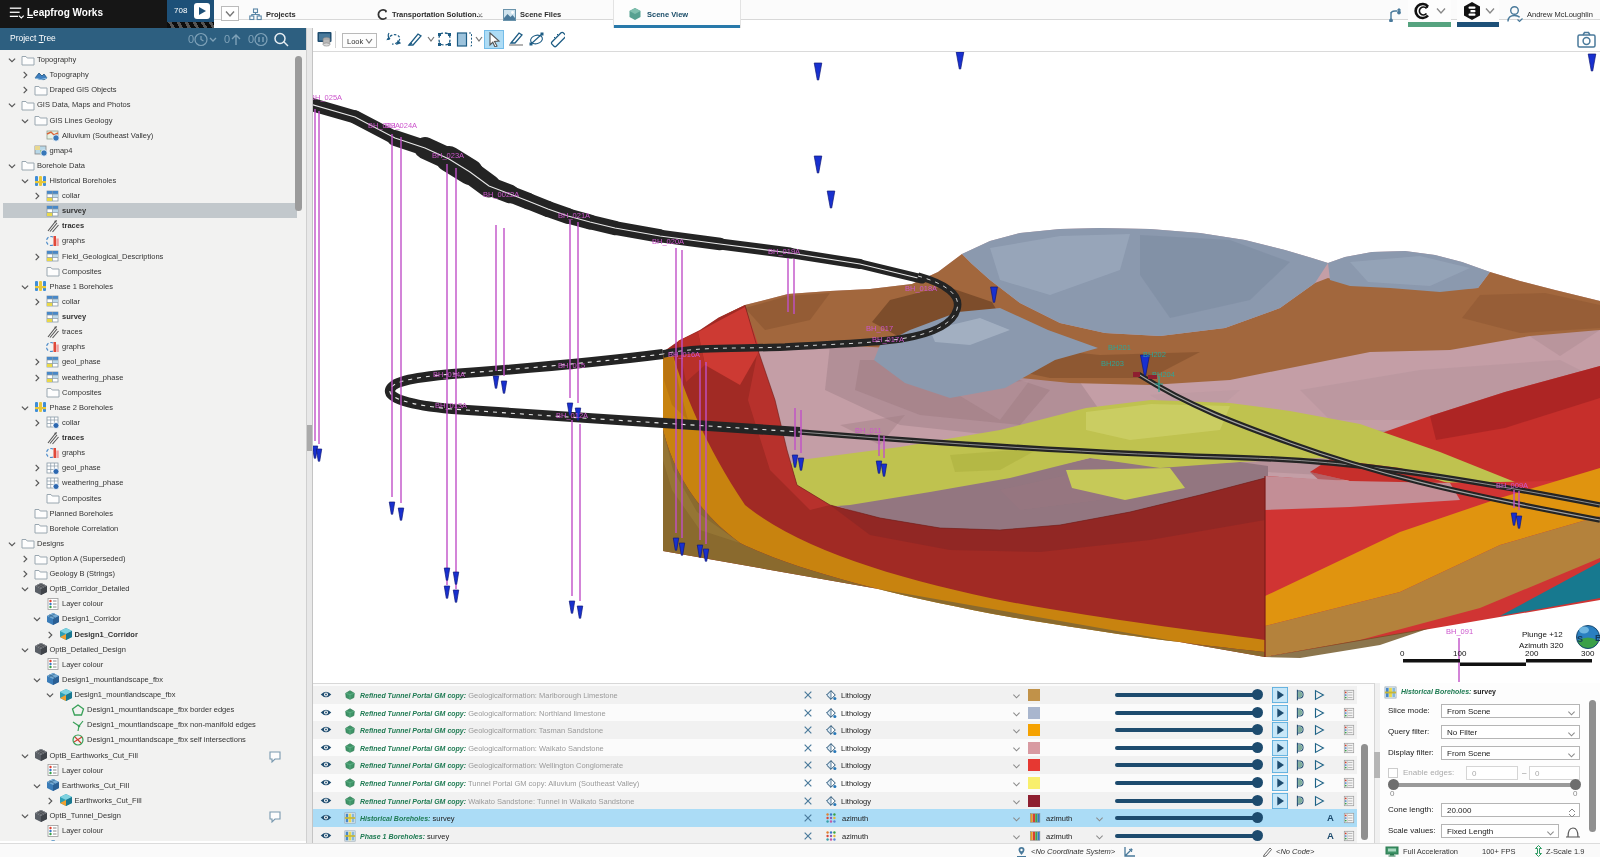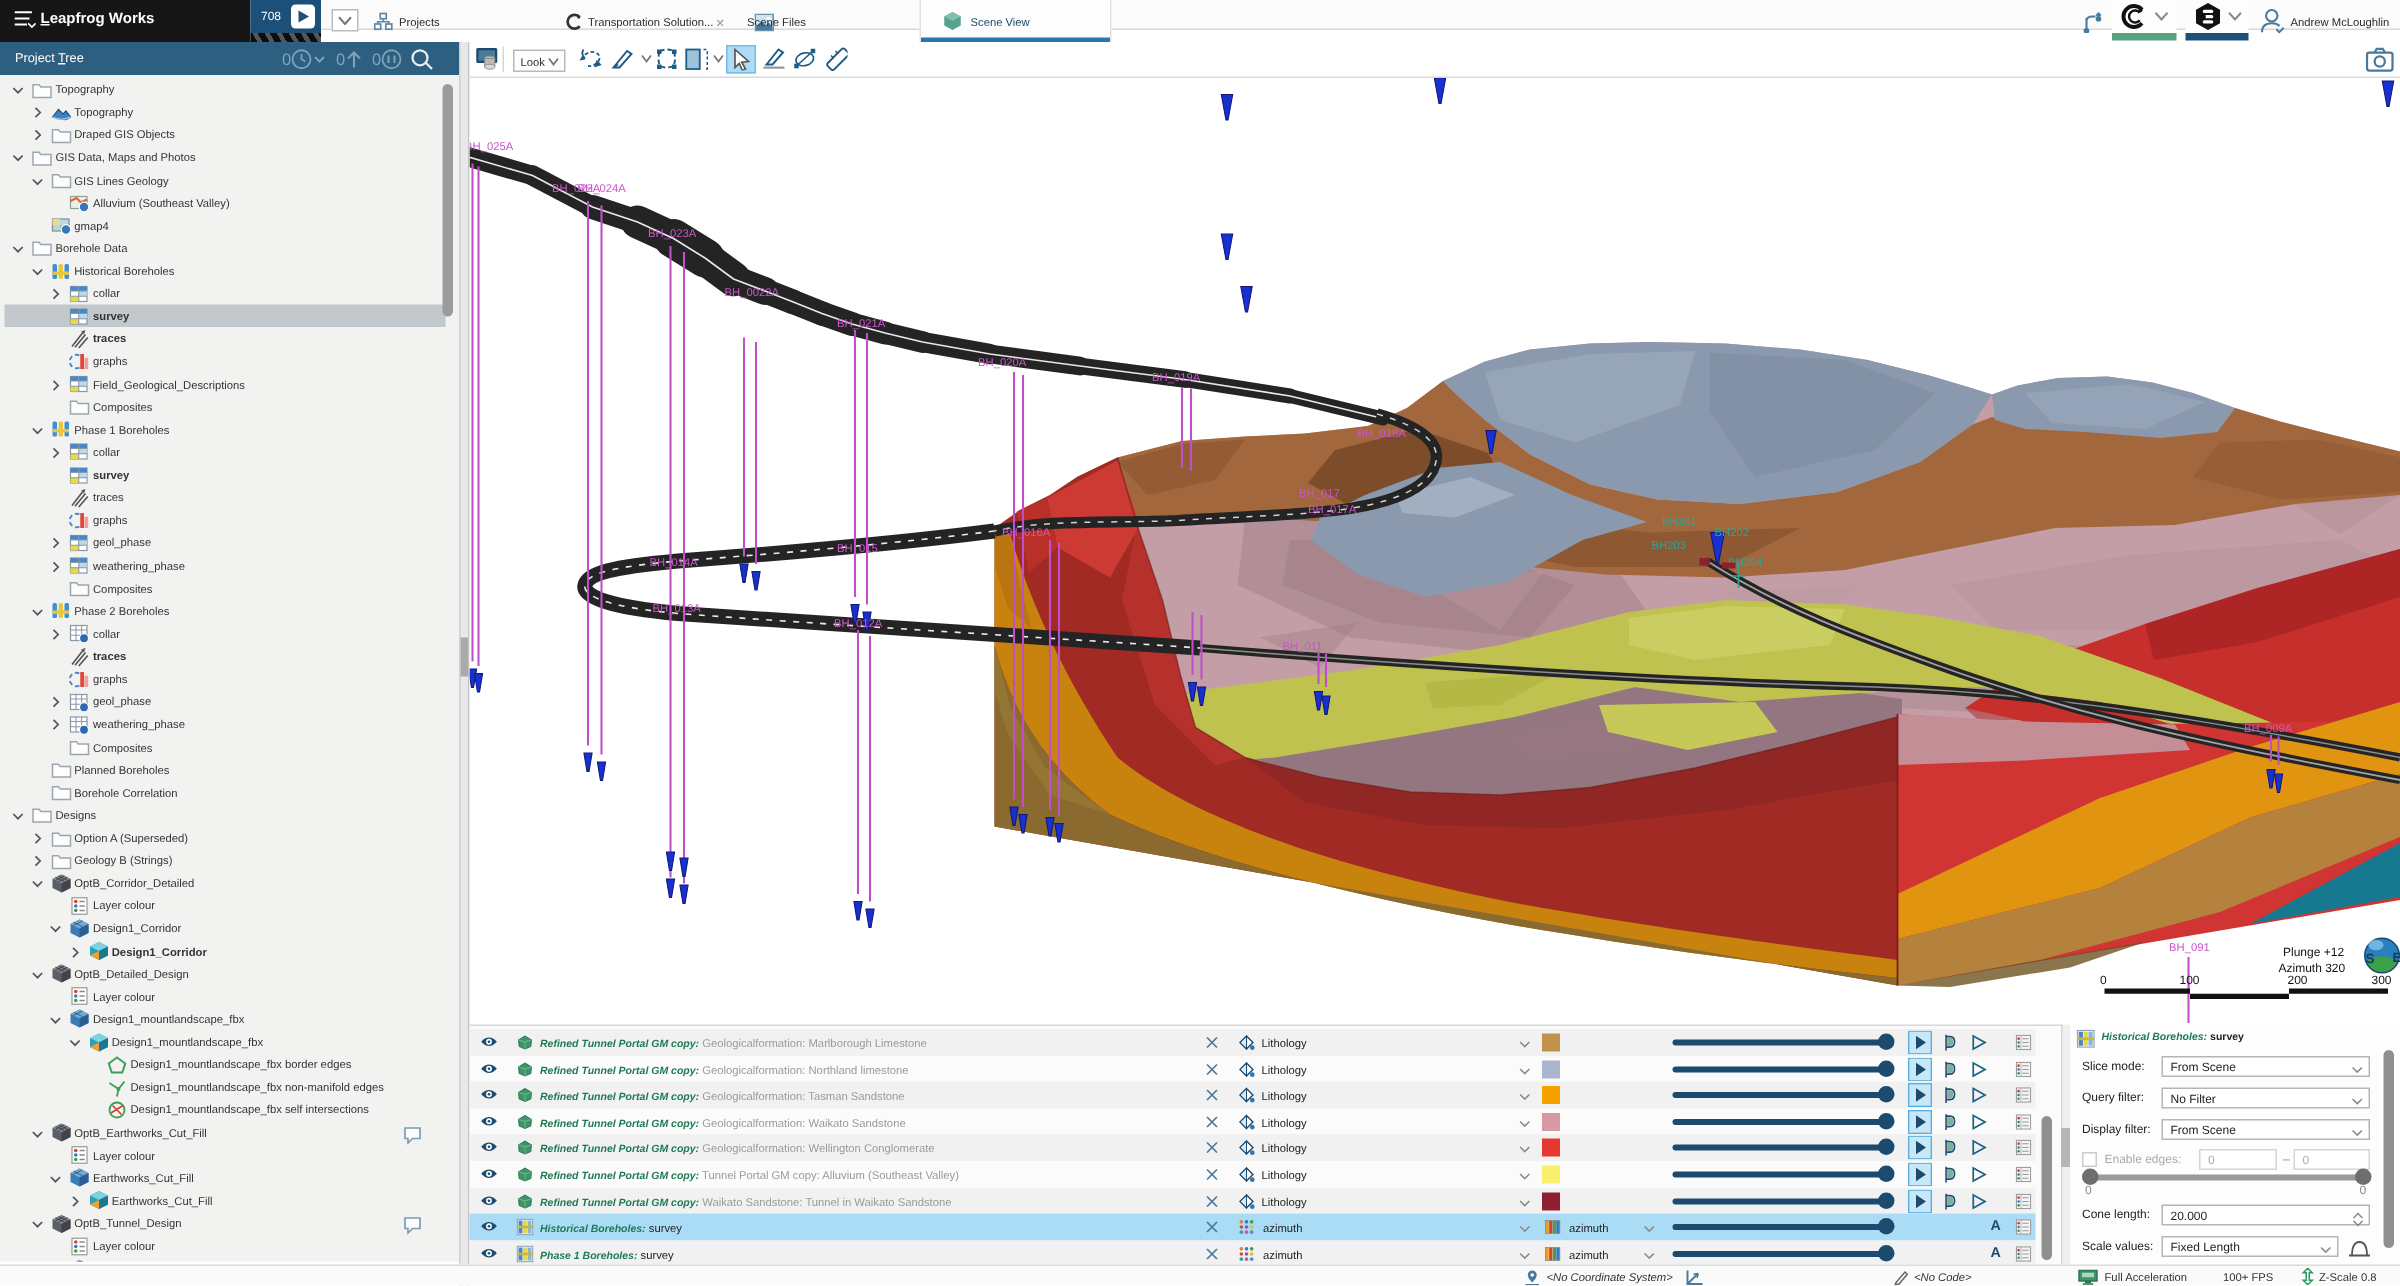--- a/index.html
+++ b/index.html
@@ -6,21 +6,21 @@
 #app{position:relative;width:1600px;height:857px;background:#fff;}
 
 #topbar{position:absolute;left:0;top:0;width:1600px;height:20px;background:#fbfbfb;border-bottom:1px solid #d8d8d8;}
 #logoarea{position:absolute;left:0;top:0;width:167px;height:28px;background:#161616;}
 #logoarea .ttl{position:absolute;left:27px;top:7px;color:#fff;font-size:10px;font-weight:bold;}
 #v708{position:absolute;left:167px;top:0;width:47px;height:22px;background:#1d5078;color:#fff;font-size:8px;}
 #v708 span{position:absolute;left:7px;top:6px;}
 #v708 .play{position:absolute;right:4px;top:3px;width:16px;height:16px;background:#fff;border-radius:3px;}
 #v708 .play:after{content:"";position:absolute;left:5px;top:4px;border-left:7px solid #1d5078;border-top:4px solid transparent;border-bottom:4px solid transparent;}
 #hz{position:absolute;left:167px;top:22px;width:47px;height:6px;background:repeating-linear-gradient(60deg,#0d0d0d 0 4px,#555 4px 7px);}
-.tb-txt{position:absolute;top:10px;font-size:7.5px;font-weight:normal;color:#2b2b2b;white-space:nowrap;}
+.tb-txt{position:absolute;top:10px;font-size:7.5px;font-weight:bold;color:#2b2b2b;white-space:nowrap;}
 .tabx{position:absolute;top:11px;font-size:7.5px;color:#9a9a9a;}
 #sceneviewtab{position:absolute;left:613px;top:0;width:128px;height:28px;background:#fdfdfd;border-left:1px solid #e3e3e3;border-right:1px solid #e3e3e3;}
 #sceneviewtab .bar{position:absolute;left:0;bottom:0;width:100%;height:3px;background:#2879aa;}
 .logobox{position:absolute;top:0;height:22px;background:#fdfdfd;}
 .ubar{position:absolute;top:22px;height:5px;}
 
 #treepanel{position:absolute;left:0;top:28px;width:306px;height:810px;background:#f2f2f1;}
 #treehdr{position:absolute;left:0;top:0;width:306px;height:22px;background:#2d5f80;}
 #treehdr .t{position:absolute;left:10px;top:5px;color:#fff;font-weight:normal;font-size:8.5px;}
 #treebody{position:absolute;left:0;top:22px;width:306px;height:791px;background:#f2f2f1;overflow:hidden;}
@@ -285,21 +285,21 @@
         <path d="M10.5 3.5 A4.6 4.6 0 1 0 10.5 9.5" fill="none" stroke="#333" stroke-width="1.8"></path>
         <circle cx="9.8" cy="3.6" r="0.9" fill="#333"></circle>
       </svg>
 <span class="tb-txt" style="left:392px">Transportation Solution...</span>
 <span class="tabx" style="left:477px">✕</span>
 <svg class="abs" style="left:503px;top:9px" width="13" height="12" viewBox="0 0 13 12">
         <rect x="0.5" y="0.5" width="12" height="11" fill="#cfe3ee" stroke="#6a93ab"></rect>
         <path d="M1 9 l3.5 -4 3 3 2 -2 2.5 3 v2 h-11z" fill="#4a7a9b"></path>
         <circle cx="9.5" cy="3.5" r="1.4" fill="#fff"></circle>
       </svg>
-<span class="tb-txt" style="left:498px">Scene Files</span>
+<span class="tb-txt" style="left:520px">Scene Files</span>
 <div id="sceneviewtab">
         <svg class="abs" style="left:14px;top:7px" width="14" height="14" viewBox="0 0 14 14">
           <path d="M7 1 L12.5 4 L12.5 10 L7 13 L1.5 10 L1.5 4z" fill="#57a191"></path>
           <path d="M7 1 L12.5 4 L7 7 L1.5 4z" fill="#7fbfae"></path>
         </svg>
         <span class="tb-txt" style="left:33px;color:#174a66">Scene View</span>
         <div class="bar"></div>
       </div>
 <svg class="abs" style="left:1388px;top:7px" width="14" height="15" viewBox="0 0 14 15">
         <g fill="none" stroke="#4a7a9b" stroke-width="1.4">
@@ -1415,14 +1415,14 @@
         <rect x="1" y="1" width="12" height="7" fill="#3f9468" stroke="#2a7a50"></rect>
         <rect x="3" y="2.5" width="8" height="3" fill="#a8d8c0"></rect>
         <rect x="5" y="8" width="4" height="1.5" fill="#2a7a50"></rect>
         <rect x="3.5" y="9.5" width="7" height="1" fill="#2a7a50"></rect>
       </svg>
 <span class="sbt" style="left:1403px">Full Acceleration</span>
 <span class="sbt" style="left:1482px">100+ FPS</span>
 <svg class="abs" style="left:1534px;top:1px" width="9" height="12" viewBox="0 0 9 12">
         <path d="M4.5 0.5 L7.5 3.5 H5.5 V8.5 H7.5 L4.5 11.5 L1.5 8.5 H3.5 V3.5 H1.5z" fill="none" stroke="#2a9a60" stroke-width="1"></path>
       </svg>
-<span class="sbt" style="left:1546px">Z-Scale 0.8</span>
+<span class="sbt" style="left:1546px">Z-Scale 1.9</span>
 </div>
 </div>
 </body></html>

